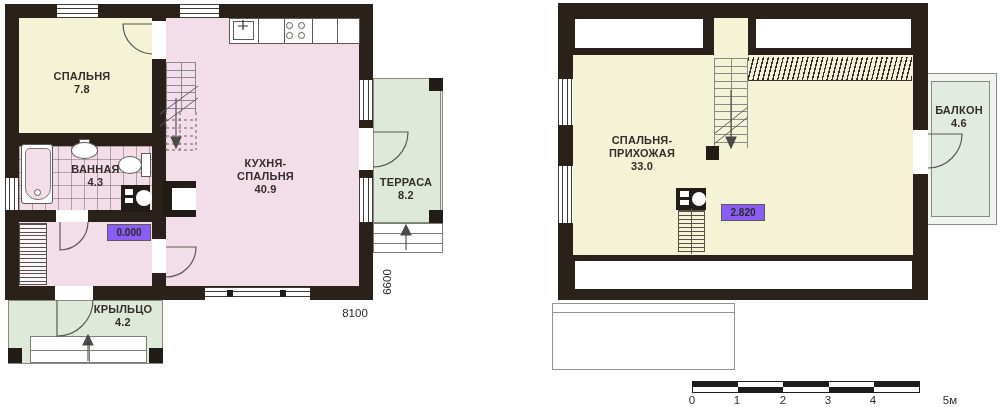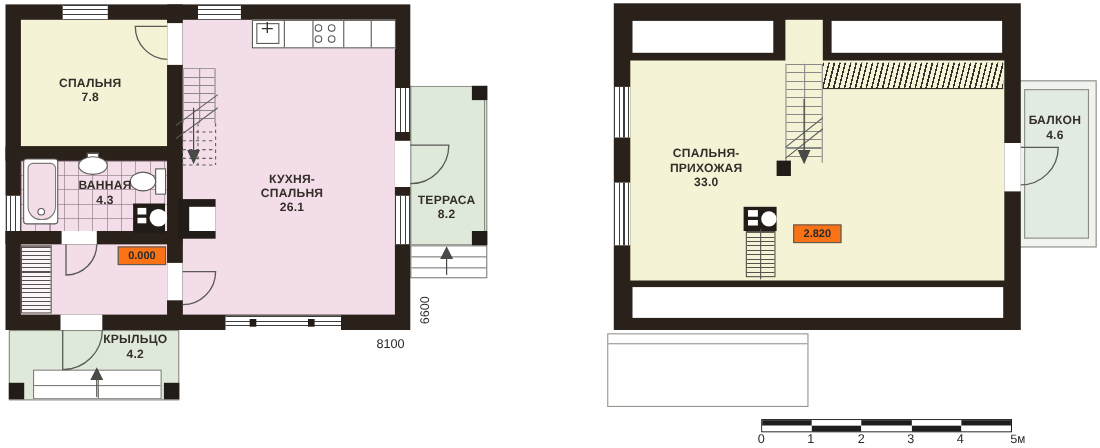--- a/index.html
+++ b/index.html
@@ -22,21 +22,21 @@
            border:1px solid #58504c;box-sizing:border-box;}
   .rail{background-image:repeating-linear-gradient(104deg,#34302c 0 1.4px,transparent 1.4px 4.8px);
         border-bottom:1.5px solid #34302c;box-sizing:border-box;}
   .ladder{background:#f4f3d5;background-image:repeating-linear-gradient(to bottom,#58504c 0 1px,transparent 1px 4px);
           border:1px solid #58504c;box-sizing:border-box;}
   .steps{background:#fff;border:1px solid #7c7c78;box-sizing:border-box;}
   .fixture{background:#fff;border:1px solid #5a5a56;box-sizing:border-box;}
   .dark-fixture{background:#221c18;}
   .lbl{font-weight:bold;font-size:11px;line-height:13px;color:#342e2a;text-align:center;letter-spacing:.2px;}
   .dim{font-size:11.5px;color:#2a2a2a;text-align:center;}
-  .mark{background:#f97316;border:1px solid #5a5a56;font-weight:bold;font-size:10px;line-height:15px;
+  .mark{background:#8b5cf6;border:1px solid #5a5a56;font-weight:bold;font-size:10px;line-height:15px;
         color:#2a2a2a;text-align:center;box-sizing:border-box;}
   .balc-outer{background:#f1f3ee;border:1px solid #8a8a85;box-sizing:border-box;}
   .balc-inner{background:#e2ebe1;border:1px solid #8a8a85;box-sizing:border-box;}
   .roof{background:#fff;border:1.5px solid #97948e;box-sizing:border-box;}
   .seg{position:absolute;height:5px;}
   .seg.b{background:#1d1d1d;}
   .seg.w{background:#fff;}
   svg{position:absolute;left:0;top:0;pointer-events:none;}
 </style>
 </head>
@@ -129,21 +129,21 @@
     <div>СПАЛЬНЯ</div>
     <div>7.8</div>
   </div>
   <div class="abs lbl" style="left:53px;top:163px;width:85px;">
     <div>ВАННАЯ</div>
     <div>4.3</div>
   </div>
   <div class="abs lbl" style="left:203px;top:157px;width:125px;">
     <div>КУХНЯ-</div>
     <div>СПАЛЬНЯ</div>
-    <div>26.1</div>
+    <div>40.9</div>
   </div>
   <div class="abs lbl" style="left:63px;top:303px;width:120px;">
     <div>КРЫЛЬЦО</div>
     <div>4.2</div>
   </div>
   <div class="abs lbl" style="left:368px;top:176px;width:76px;">
     <div>ТЕРРАСА</div>
     <div>8.2</div>
   </div>
 
@@ -206,21 +206,21 @@
     <div class="seg b" style="left:45.2px;top:5px;width:45.2px;"></div>
     <div class="seg w" style="left:90.4px;top:5px;width:45.2px;"></div>
     <div class="seg b" style="left:135.6px;top:5px;width:45.2px;"></div>
     <div class="seg w" style="left:180.8px;top:5px;width:45.2px;"></div>
   </div>
   <div class="abs dim" style="left:682px;top:394px;width:20px;">0</div>
   <div class="abs dim" style="left:727px;top:394px;width:20px;">1</div>
   <div class="abs dim" style="left:773px;top:394px;width:20px;">2</div>
   <div class="abs dim" style="left:818px;top:394px;width:20px;">3</div>
   <div class="abs dim" style="left:863px;top:394px;width:20px;">4</div>
-  <div class="abs dim" style="left:912px;top:394px;width:26px;font-family:Liberation Mono, monospace;">5м</div>
+  <div class="abs dim" style="left:937px;top:394px;width:26px;">5м</div>
 
   <svg width="1000" height="407" viewBox="0 0 1000 407">
     <g stroke="#5a5a56" stroke-width="1.2" fill="none">
       <path d="M152 24 L123 24 A30 30 0 0 0 152 54"></path>
       <path d="M60 222 L60 250 A28 28 0 0 0 88 222"></path>
       <path d="M166 247 L196 247 A30 30 0 0 1 166 277"></path>
       <path d="M57 300 L57 336 A36 36 0 0 0 93 300"></path>
       <path d="M373 132 L408 132 A35 35 0 0 1 373 167"></path>
       <path d="M928 134 L962 134 A34 34 0 0 1 928 168"></path>
     </g>

